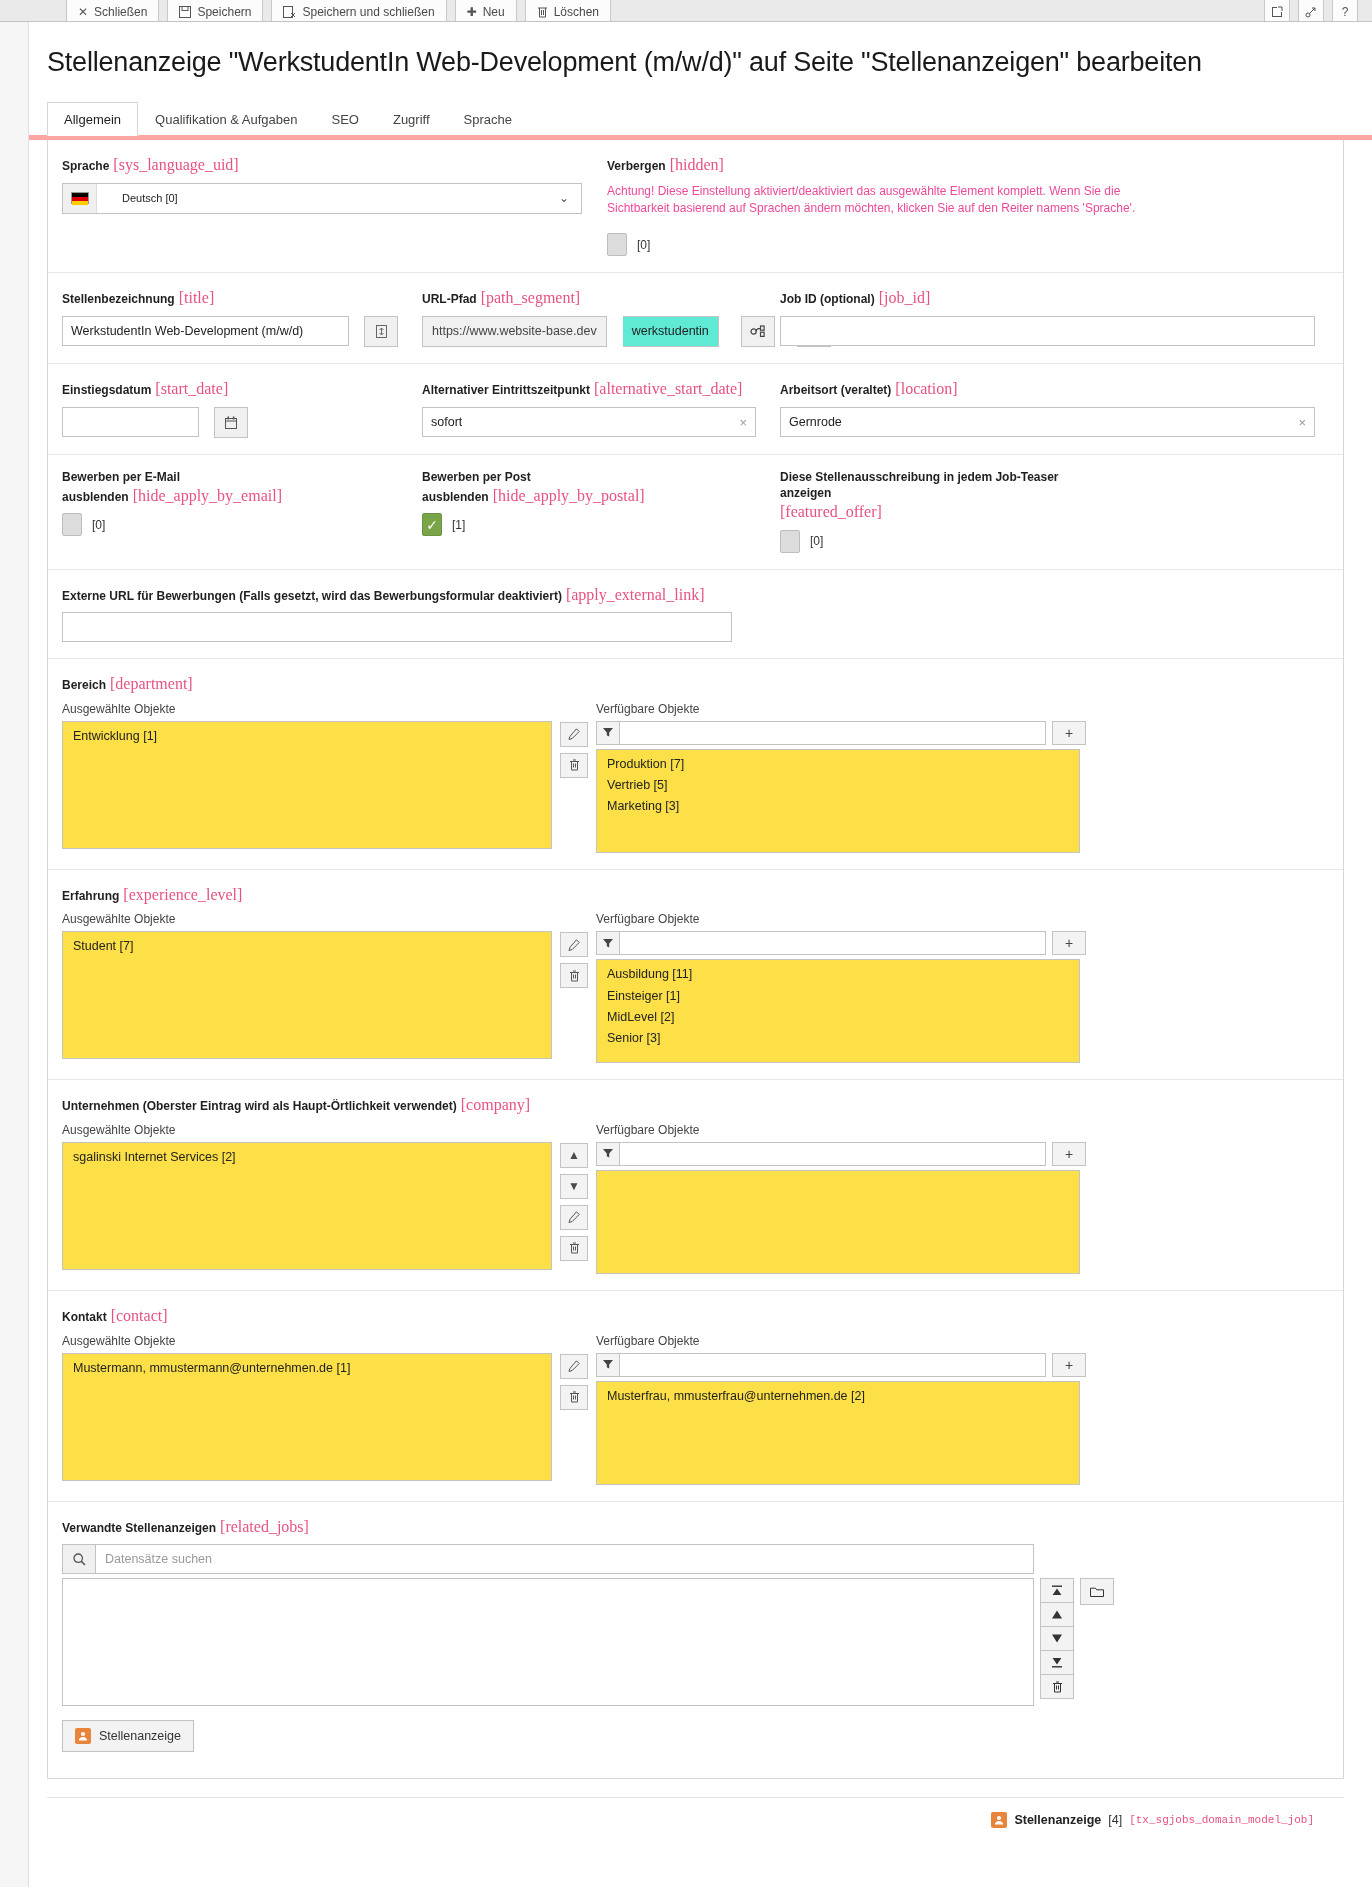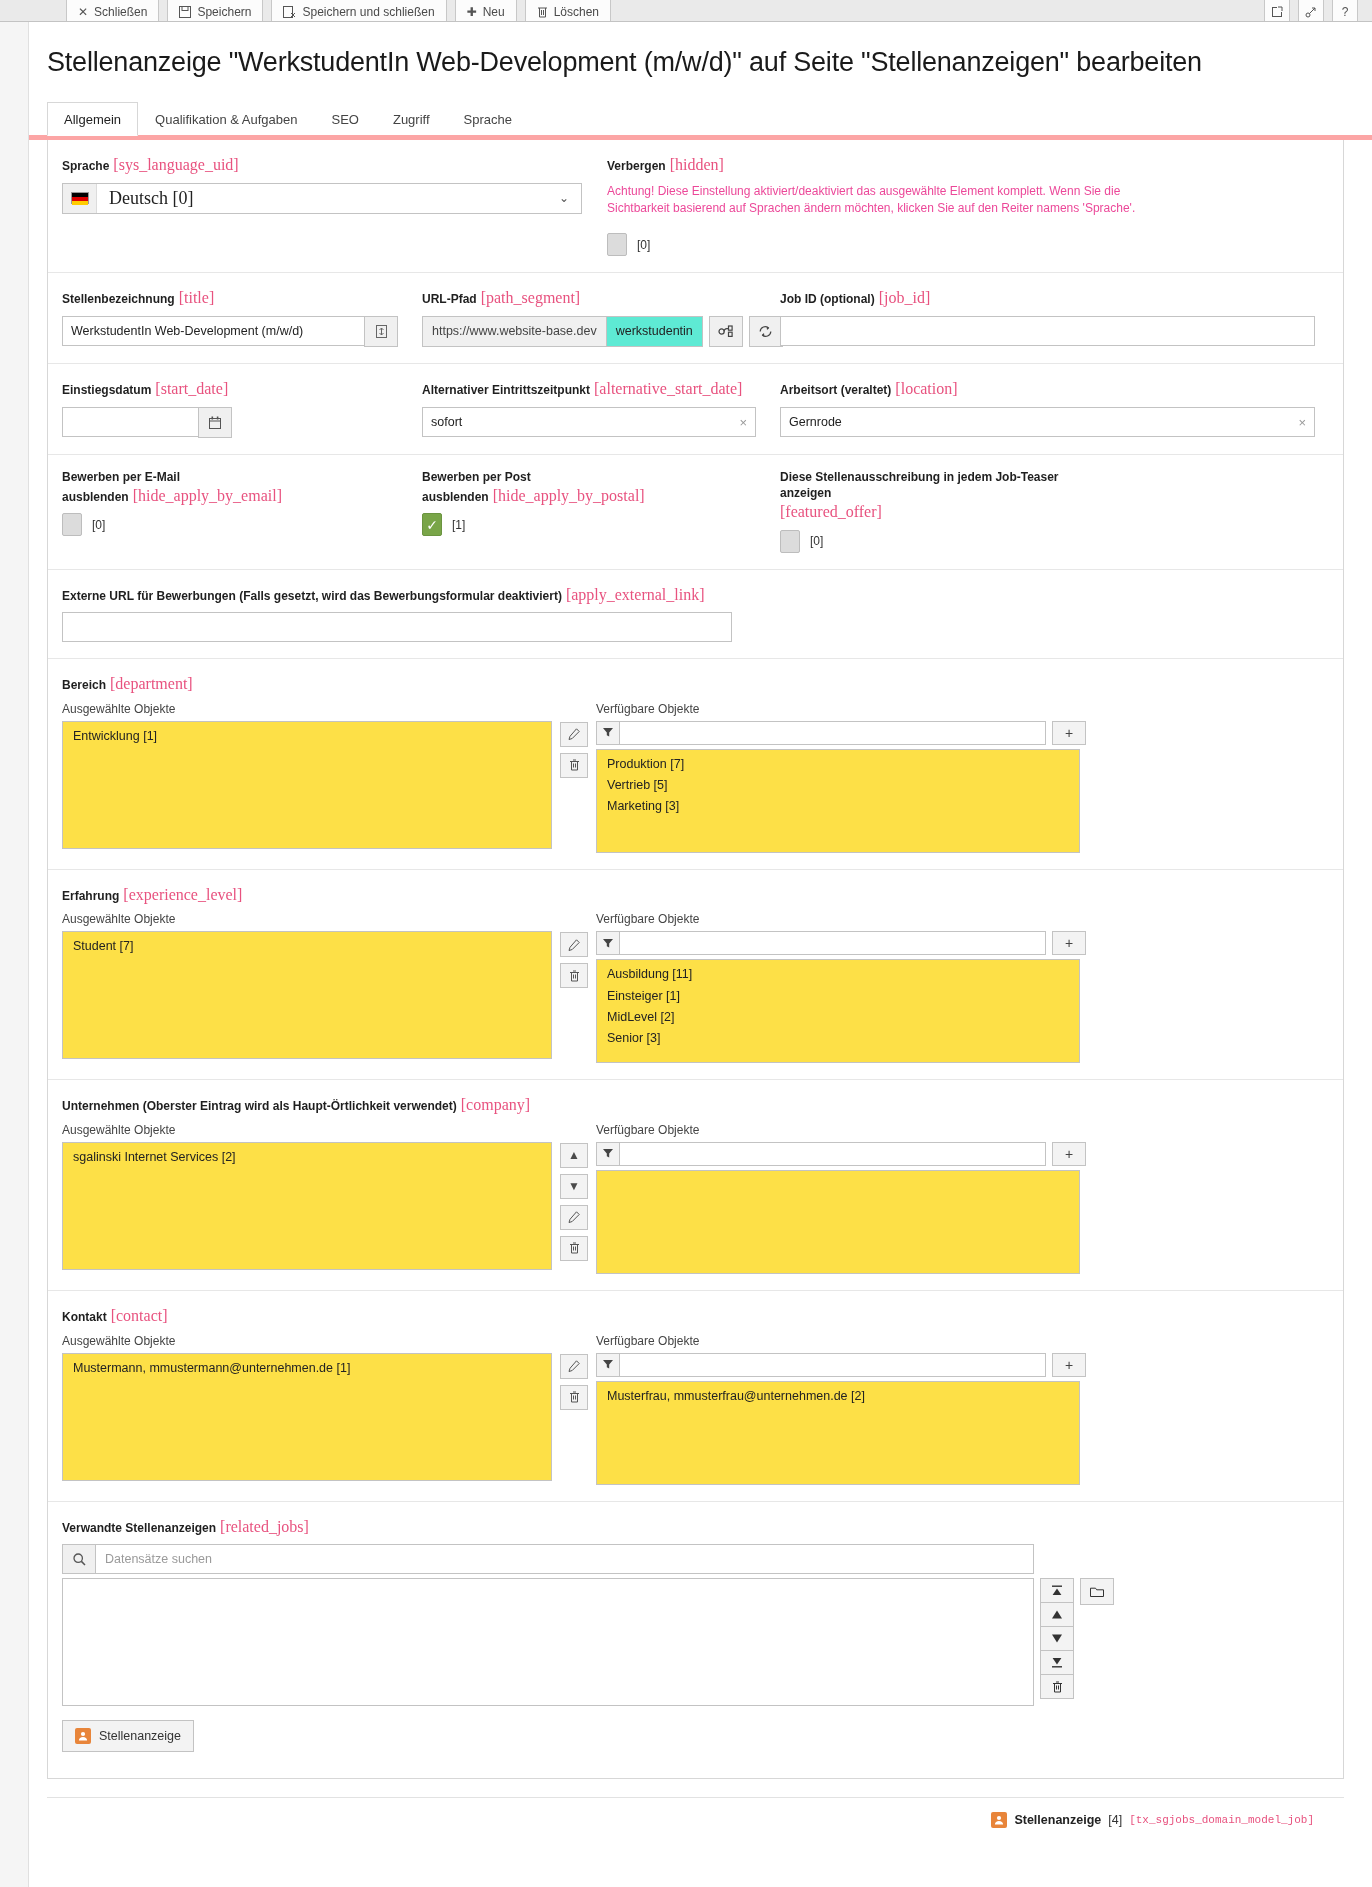--- a/index.html
+++ b/index.html
@@ -148,38 +148,38 @@
   input.txt::placeholder { color: #9a9a9a; }
 
   
   .selwrap { display: flex; width: 520px; border: 1px solid #c3c3c3; background: #fff; height: 31px; }
   .flagcell {
     width: 34px; background: #f0f0f0; border-right: 1px solid #dcdcdc;
     display: flex; align-items: center; justify-content: center;
   }
   .flag-de { width: 18px; height: 12px; border: 1px solid #999; display: block; }
   .flag-de i { display: block; height: 4px; }
-  .selbody { flex: 1; display: flex; align-items: center; padding-left: 12px; font-size: 18px; color: #222; font-family: Liberation Serif, serif; }
+  .selbody { flex: 1; display: flex; align-items: center; padding-left: 25px; font-size: 11px; color: #222; }
   .selcaret { width: 34px; display: flex; align-items: center; justify-content: center; color: #555; font-size: 12px; }
 
   
   .cbrow { display: flex; align-items: center; gap: 10px; }
   .cb {
     width: 20px; height: 23px;
     border: 1px solid #bdbdbd;
     background: #dcdcdc;
     border-radius: 2px;
     display: flex; align-items: center; justify-content: center;
     cursor: pointer;
   }
   .cb.on { background: #79a548; border-color: #6b9440; color: #fff; font-size: 14px; line-height: 1; }
   .cbval { font-size: 12px; color: #333; }
 
   
-  .igroup { display: flex; }
+  .igroup { display: flex; gap: 16px; }
   .iaddon {
     height: 31px; border: 1px solid #c3c3c3; background: #f0f0f0;
     display: flex; align-items: center; padding: 0 9px;
     font-size: 12.5px; color: #444; white-space: nowrap;
   }
   .ibtn {
     height: 31px; min-width: 34px; border: 1px solid #c3c3c3; background: #f0f0f0;
     display: flex; align-items: center; justify-content: center;
     color: #4a4a4a; cursor: pointer; margin-left: 6px;
   }

